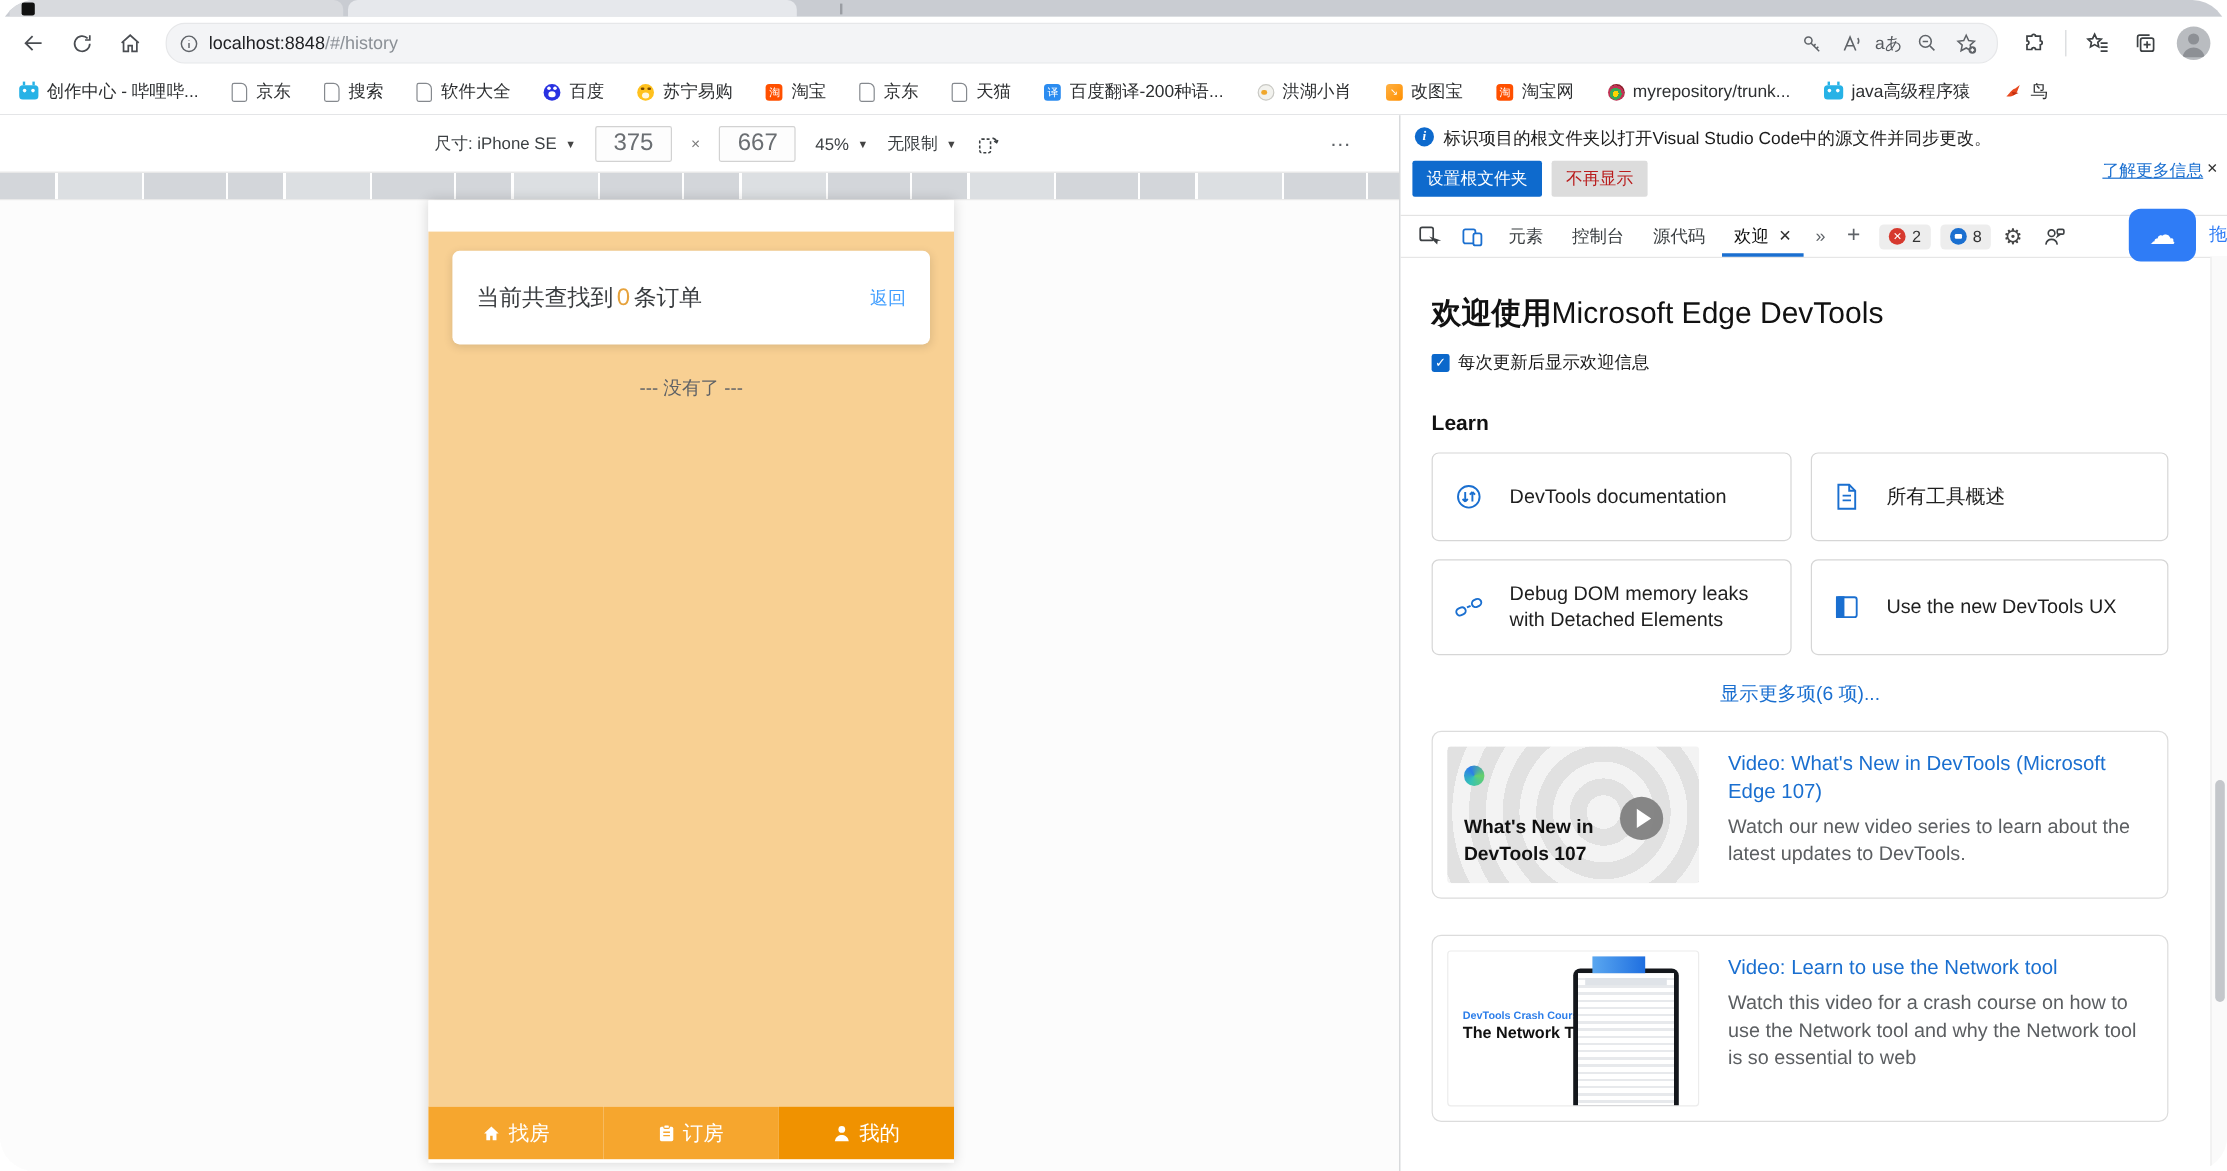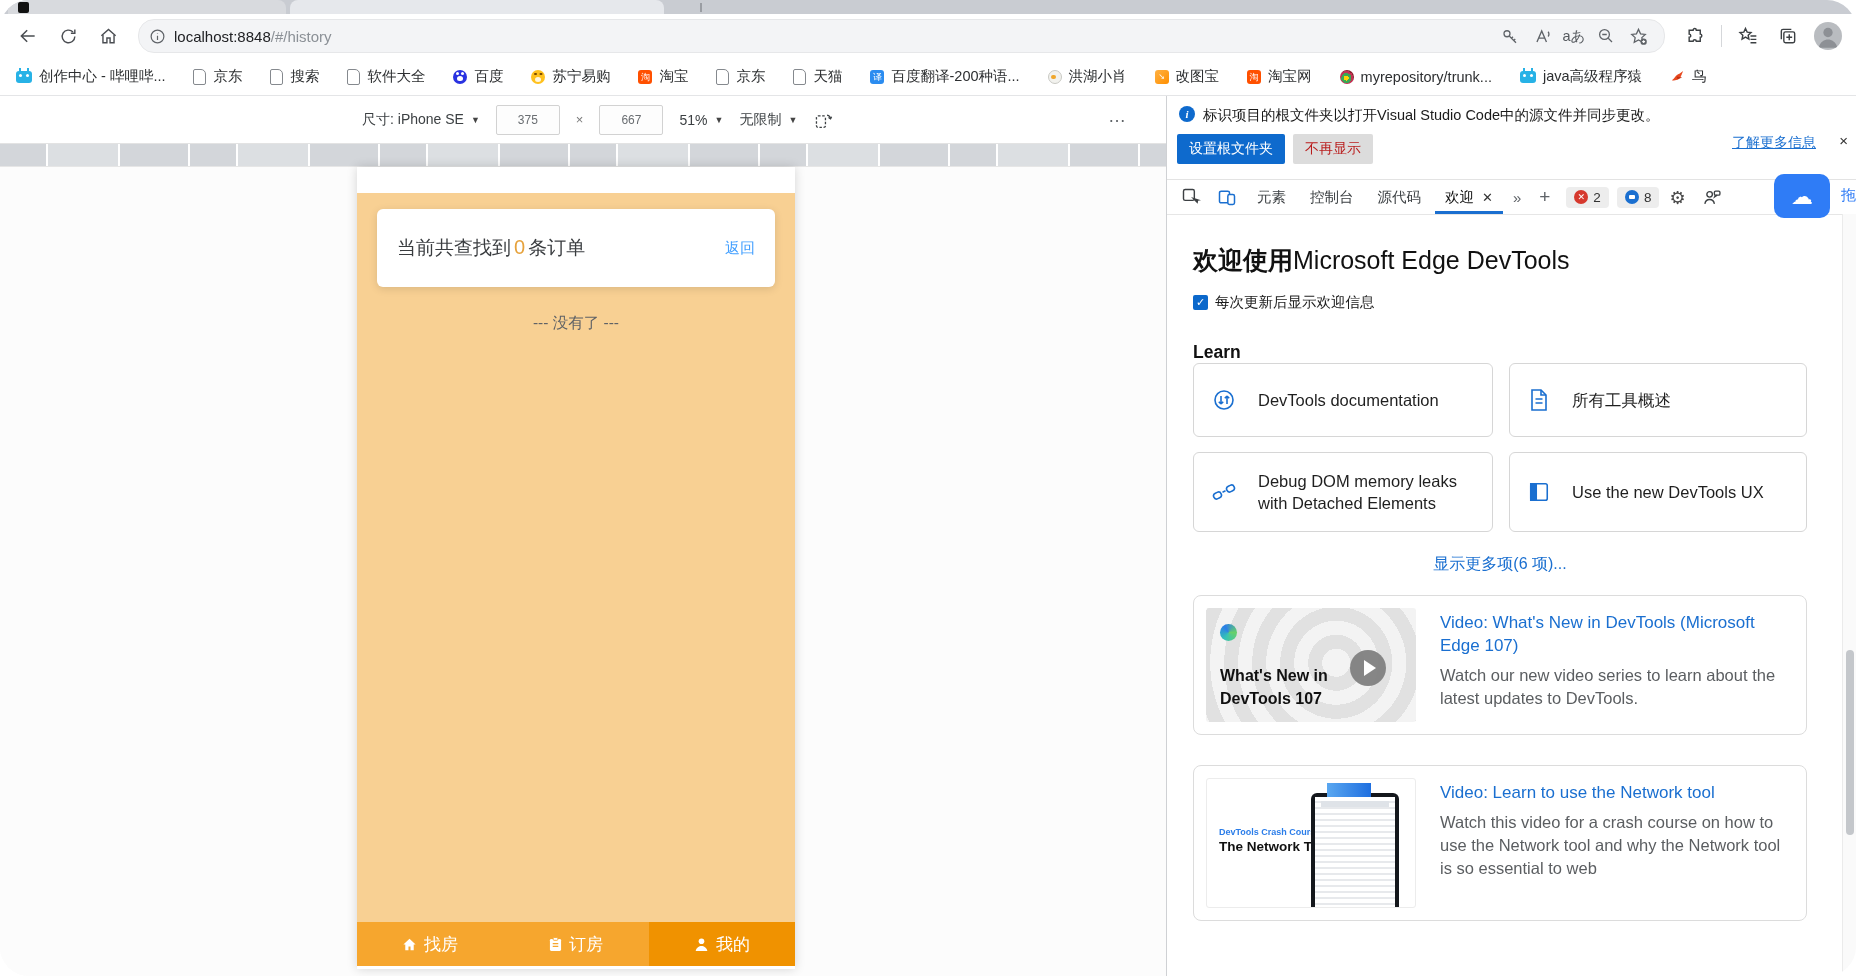--- a/index.html
+++ b/index.html
@@ -47,21 +47,21 @@
   .ic-duck::before{content:"";position:absolute;left:2px;top:4px;width:5px;height:4px;background:#f0a72c;border-radius:2px;}
   .ic-gai{width:14px;height:14px;border-radius:3px;background:linear-gradient(135deg,#ffb143,#ff8f00);color:#fff;font-size:8px;line-height:14px;text-align:center;}
   .ic-repo{width:14px;height:14px;border-radius:50%;background:radial-gradient(circle at 45% 58%,#ffd400 0 2.5px,#3aa655 2.5px 5px,#c03355 5px 7px,#8e1f2c 7px);}
   .ic-bird svg{display:block}
 
   
   .left-pane{position:absolute;left:0;top:96px;width:1166px;height:880px;background:#fcfcfc;}
   .emu-bar{position:relative;height:48px;background:#fff;border-bottom:1px solid #e3e3e3;display:flex;align-items:center;gap:16px;padding-left:362px;box-sizing:border-box;font-size:14px;color:#3c4043;}
   .emu-item{display:flex;align-items:center;gap:7px;}
   .caret{font-size:9px;color:#444;}
-  .emu-input{width:58px;height:26px;border:1px solid #d2d2d2;background:#fdfdfd;color:#6a6e72;font-size:12px;text-align:center;border-radius:2px;font-family:inherit;}
+  .emu-input{width:58px;height:26px;border:1px solid #d2d2d2;background:#fdfdfd;color:#6a6e72;font-size:20px;text-align:center;border-radius:2px;font-family:inherit;}
   .emu-x{color:#7a7a7a;font-size:13px;}
   .emu-more{position:absolute;right:38px;top:10px;color:#5f6368;font-size:18px;letter-spacing:2px;}
   .ruler{height:22px;background:repeating-linear-gradient(90deg,#d3d6da 0 46px,#fff 46px 48px,#dcdfe2 48px 118px,#fff 118px 120px,#d3d6da 120px 188px,#fff 188px 190px);border-bottom:1px solid #e6e6e6;}
   .viewport{position:relative;height:809px;background:#fcfcfc;}
 
   
   .device{position:absolute;left:357px;top:0;width:438px;height:802px;background:#fff;box-shadow:0 0 10px rgba(0,0,0,.16);display:flex;flex-direction:column;}
   .page-top{height:26px;background:#fff;}
   .page-main{flex:1;background:#f8d093;position:relative;}
   .order-card{margin:16px 20px 12px;height:78px;background:#fff;border-radius:6px;box-shadow:0 2px 8px rgba(0,0,0,.12);display:flex;align-items:center;justify-content:space-between;padding:0 20px;}
@@ -72,21 +72,21 @@
   .page-nav{height:44px;margin-bottom:3px;display:flex;}
   .nav-cell{flex:1;display:flex;align-items:center;justify-content:center;gap:7px;background:#f6a62e;color:#fff;font-size:17px;}
   .nav-cell.active{background:#f09200;}
   .nav-cell svg{display:block}
 
   
   .devtools{position:absolute;left:1166px;top:96px;width:690px;height:880px;background:#fff;border-left:1px solid #cfd1d4;box-sizing:border-box;}
   .notif{position:relative;height:84px;border-bottom:1px solid #e3e3e3;box-sizing:border-box;}
   .notif-row1{display:flex;align-items:flex-start;gap:8px;padding:10px 0 0 12px;font-size:14.5px;color:#1b1b1b;}
   .info-ico{width:16px;height:16px;border-radius:50%;background:#0e6acd;color:#fff;font-size:11px;font-style:italic;font-weight:bold;display:flex;align-items:center;justify-content:center;flex:0 0 auto;font-family:"Liberation Serif",serif;}
-  .notif-link{position:absolute;right:40px;top:38px;color:#1a6fd0;font-size:14px;text-decoration:underline;}
+  .notif-link{position:absolute;right:20px;top:38px;color:#1a6fd0;font-size:14px;text-decoration:underline;}
   .notif-close{position:absolute;right:8px;top:36px;color:#333;font-size:15px;}
   .notif-row2{display:flex;gap:8px;padding:9px 0 0 10px;}
   .btn-blue{background:#0e6acd;color:#fff;border:none;font-size:14px;padding:6px 12px;border-radius:2px;font-family:inherit;}
   .btn-gray{background:#dcdcdc;color:#b91c1c;border:none;font-size:14px;padding:6px 12px;border-radius:2px;font-family:inherit;text-align:center;}
 
   .dt-tabs{position:relative;height:34px;border-bottom:1px solid #e6e6e6;display:flex;align-items:center;padding-left:8px;gap:4px;font-size:14.5px;color:#3c4043;}
   .dt-icobtn{width:32px;height:28px;display:flex;align-items:center;justify-content:center;}
   .dt-tab{padding:0 10px;height:34px;display:flex;align-items:center;gap:8px;justify-content:center;}
   .dt-tab.active{color:#111;box-shadow:inset 0 -3px 0 #1a6fd0;}
   .tab-close{font-size:13px;color:#333;}
@@ -100,21 +100,21 @@
   .gear{font-size:18px;color:#474747;padding:0 6px;font-family:"DejaVu Sans",sans-serif;}
   .netdisk{position:absolute;right:26px;top:-6px;width:56px;height:44px;background:#2f7cf6;border-radius:10px;display:flex;align-items:center;justify-content:center;color:#fff;font-size:22px;z-index:5;font-family:"DejaVu Sans",sans-serif;}
   .dragtext{position:absolute;right:0px;top:6px;color:#2f7cf6;font-size:15px;z-index:5;}
 
   .dt-content{position:absolute;left:0;top:118px;right:14px;bottom:0;overflow:hidden;padding-left:26px;}
   .w-title{margin-top:30px;font-size:25px;color:#111;}
   .w-title .b{font-weight:bold;}
   .chk-row{margin-top:16px;display:flex;align-items:center;gap:7px;font-size:14.5px;color:#1b1b1b;}
   .chkbox{width:15px;height:15px;background:#0b68cb;border-radius:2px;color:#fff;font-size:11px;display:flex;align-items:center;justify-content:center;}
   .learn-h{margin-top:30px;font-size:17.5px;font-weight:bold;color:#111;}
-  .lgrid{display:grid;grid-template-columns:300px 298px;grid-template-rows:74px 80px;gap:15px 16px;}
+  .lgrid{margin-top:14px;display:grid;grid-template-columns:300px 298px;grid-template-rows:74px 80px;gap:15px 16px;}
   .lcard{border:1px solid #d6d6d6;border-radius:6px;display:flex;align-items:center;padding:0 18px;gap:22px;font-size:16.5px;color:#1f1f1f;line-height:1.35;box-sizing:border-box;background:#fff;}
   .lcard svg{flex:0 0 auto;display:block}
   .showmore{margin-top:22px;width:614px;text-align:center;color:#1a6fd0;font-size:16px;}
   .wn-row{margin-top:54px;width:614px;display:flex;align-items:center;justify-content:space-between;}
   .wn-h{font-size:19px;font-weight:bold;color:#111;}
   .viewall{color:#1a6fd0;font-size:16px;}
   .vcard{margin-top:20px;width:614px;border:1px solid #dcdcdc;border-radius:8px;display:flex;gap:24px;padding:12px;box-sizing:border-box;background:#fff;}
   .vcard+.vcard{margin-top:30px;}
   .vthumb{width:210px;height:114px;border-radius:3px;flex:0 0 auto;position:relative;overflow:hidden;}
   .vthumb1{background:#e9e9e9;background-image:repeating-radial-gradient(circle at 62% 48%,#f3f3f3 0 14px,#e1e1e1 14px 28px);}
@@ -308,21 +308,21 @@
   <div class="left-pane">
     <div class="emu-bar">
       <span class="emu-item">
           <span>尺寸: iPhone SE</span>
           <span class="caret">▼</span>
         </span>
       <input class="emu-input" value="375" style="">
       <span class="emu-x">×</span>
       <input class="emu-input" value="667" style="">
       <span class="emu-item">
-          <span>51%</span>
+          <span>45%</span>
           <span class="caret">▼</span>
         </span>
       <span class="emu-item">
           <span>无限制</span>
           <span class="caret">▼</span>
         </span>
       <span class="emu-item">
         <svg width="20" height="18" viewBox="0 0 24 22" fill="none" stroke="#3c4043" stroke-width="1.6">
             <rect x="4" y="6" width="11" height="14" rx="2" stroke-dasharray="3 2"></rect>
             <path d="M17 5c2.5.5 4 2 4.2 4.4"></path>

